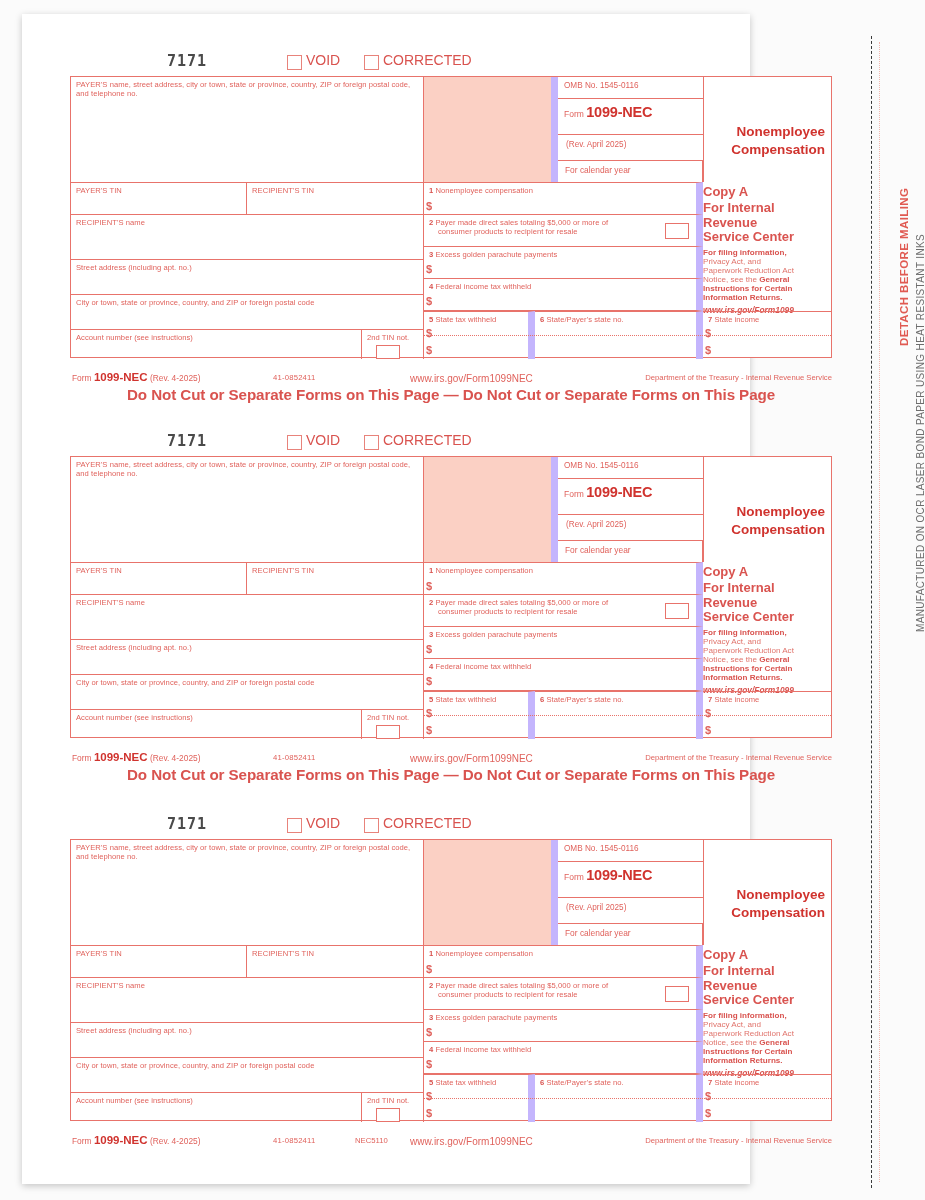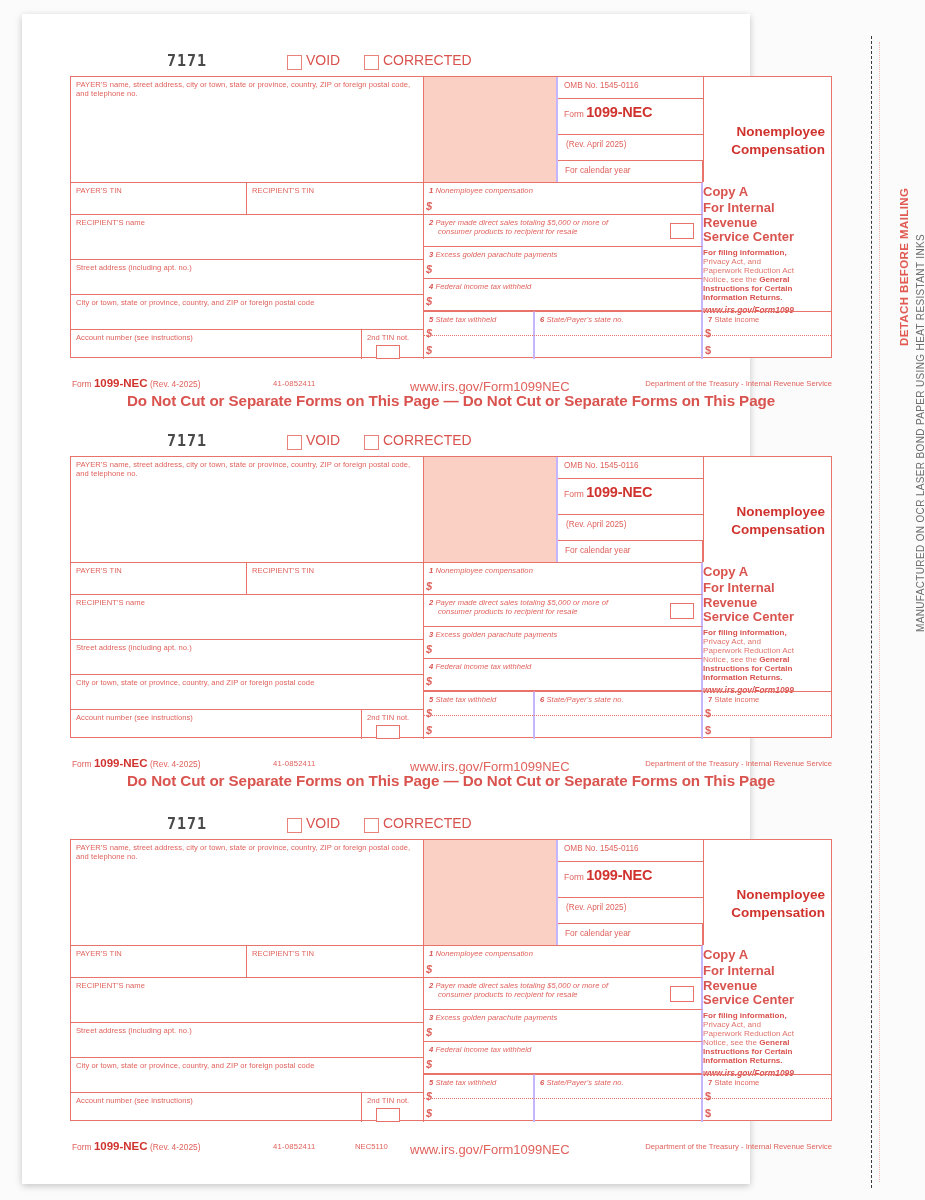--- a/index.html
+++ b/index.html
@@ -72,21 +72,21 @@
     background:#fff;
   }
   .cell{
     position:absolute;
     box-sizing:border-box;
     overflow:hidden;
   }
   .bl{border-left:1px solid #e8736b;}
   .bt{border-top:1px solid #e8736b;}
   .bb{border-bottom:1px solid #e8736b;}
-  .br{border-right:2px solid #c4b5fd;font-style:italic;}
+  .br{border-right:7px solid #c4b5fd;}
 
   .lab{
     font-size:7.6px;
     color:#e0625c;
     line-height:1.25;
     letter-spacing:0.05px;
   }
   .lab-pad{padding:3px 12px 0 5px;}
   .boxnum{font-weight:bold;color:#d9534f;}
   .dollar{
@@ -136,28 +136,28 @@
   .form1099{padding:5px 0 0 6px;font-size:8.5px;color:#e0625c;}
   .form1099 b{font-size:14.5px;color:#d0332e;letter-spacing:-0.2px;}
   .rev{font-size:8.2px;color:#e0625c;padding:5px 0 0 8px;}
   .caly{font-size:8.4px;color:#e0625c;padding:4px 0 0 7px;}
 
   
   .footrow{
     position:relative;
     height:15px;
     width:762px;
-    margin-top:18px;
+    margin-top:12px;
   }
   .foot-form{position:absolute;left:2px;top:1px;font-size:8.4px;color:#e0625c;}
   .foot-form b{font-size:11.5px;color:#d0332e;}
   .foot-form .rv{font-size:8.4px;}
   .foot-code{position:absolute;left:203px;top:3px;font-size:7.7px;color:#e0625c;letter-spacing:0.2px;}
   .foot-nec{position:absolute;left:285px;top:3px;font-size:7.7px;color:#e0625c;}
-  .foot-url{position:absolute;left:340px;top:3px;font-size:13px;color:#e0625c;}
+  .foot-url{position:absolute;left:340px;top:3px;font-size:10px;color:#e0625c;}
   .foot-dept{position:absolute;right:0px;top:3px;font-size:7.7px;color:#e0625c;}
 
   .donotcut{
     position:relative;
     width:762px;
     text-align:center;
     font-size:15.2px;
     font-weight:bold;
     color:#d9534f;
     letter-spacing:-0.1px;

